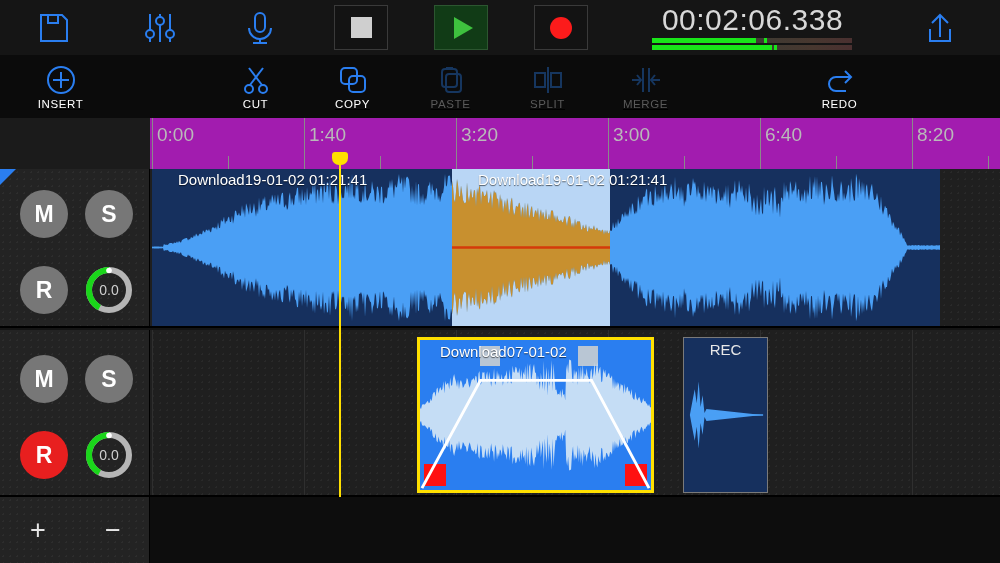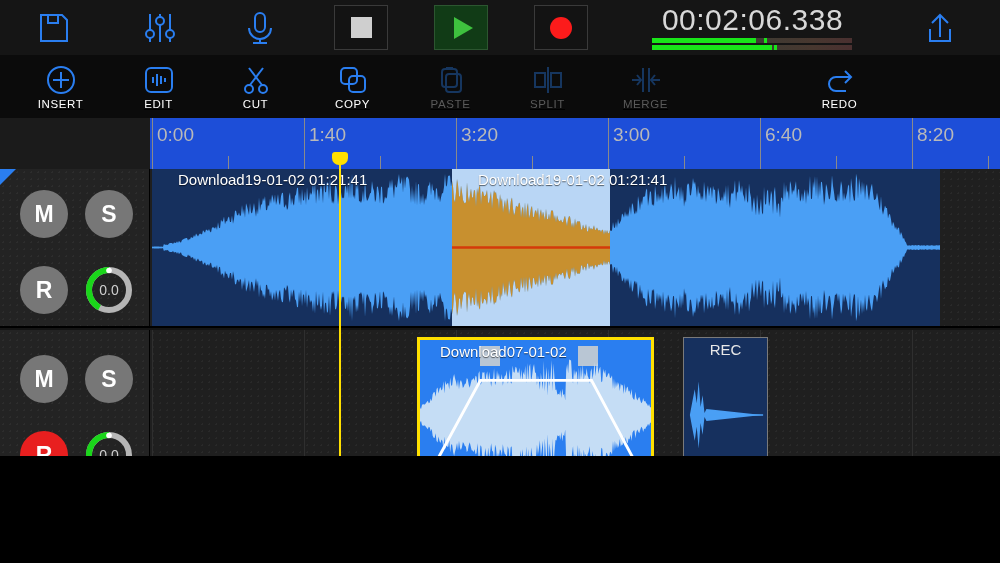--- a/index.html
+++ b/index.html
@@ -5,21 +5,21 @@
   html, body {
     margin: 0; padding: 0;
     background: #000;
     width: 1000px; height: 563px;
     overflow: hidden;
     font-family: "Liberation Sans", sans-serif;
     -webkit-font-smoothing: antialiased;
   }
   #app {
     position: relative;
-    width: 1000px; height: 456px;
+    width: 1000px; height: 563px;
     background: #141414;
     overflow: hidden;
   }
 
   
   .topbar {
     position: absolute; left: 0; top: 0; width: 1000px; height: 55px;
     background: #151515;
     border-bottom: 1px solid #2b2b2b;
   }
@@ -82,21 +82,21 @@
   .tool .tlabel {
     margin-top: 2px;
     font-size: 11.5px; color: #ffffff; letter-spacing: 0.6px;
   }
   .tool.disabled .tlabel { color: #5a5a5a; }
   .tool.disabled .ico-blue { stroke: #16365f; }
 
   
   .ruler {
     position: absolute; left: 150px; top: 118px; width: 850px; height: 51px;
-    background: #1d4ed8;
+    background: #a21caf;
     border-bottom: 2px solid #000;
     overflow: hidden;
   }
   .ruler .tick-major { position: absolute; top: 0; width: 1px; height: 51px; background: #8a8a8a; }
   .ruler .tick-minor { position: absolute; top: 38px; width: 1px; height: 13px; background: #8a8a8a; }
   .ruler .rlabel {
     position: absolute; top: 6px;
     font-size: 19px; color: #b9b9b9;
     padding-left: 5px;
     white-space: nowrap;
@@ -316,32 +316,20 @@
       <div class="ticon">
         <svg width="30" height="30" viewBox="0 0 30 30">
           <circle class="ico-blue" cx="15" cy="15" r="13"></circle>
           <line class="ico-blue" x1="15" y1="7" x2="15" y2="23"></line>
           <line class="ico-blue" x1="7" y1="15" x2="23" y2="15"></line>
         </svg>
       </div>
       <div class="tlabel">INSERT</div>
     </div>
 
-    <div class="tool" style="left:110px;">
-      <div class="ticon">
-        <svg width="32" height="30" viewBox="0 0 32 30">
-          <rect class="ico-blue" x="3" y="3" width="26" height="24" rx="5"></rect>
-          <line class="ico-blue" x1="10" y1="12" x2="10" y2="18" stroke-width="2"></line>
-          <line class="ico-blue" x1="14" y1="9" x2="14" y2="21" stroke-width="2"></line>
-          <line class="ico-blue" x1="18" y1="11" x2="18" y2="19" stroke-width="2"></line>
-          <line class="ico-blue" x1="22" y1="13" x2="22" y2="17" stroke-width="2"></line>
-        </svg>
-      </div>
-      <div class="tlabel">EDIT</div>
-    </div>
 
     <div class="tool" style="left:207px;">
       <div class="ticon">
         <svg width="30" height="30" viewBox="0 0 30 30">
           <line class="ico-blue" x1="8" y1="3" x2="21" y2="20"></line>
           <line class="ico-blue" x1="22" y1="3" x2="9" y2="20"></line>
           <circle class="ico-blue" cx="8" cy="24" r="4"></circle>
           <circle class="ico-blue" cx="22" cy="24" r="4"></circle>
         </svg>
       </div>

